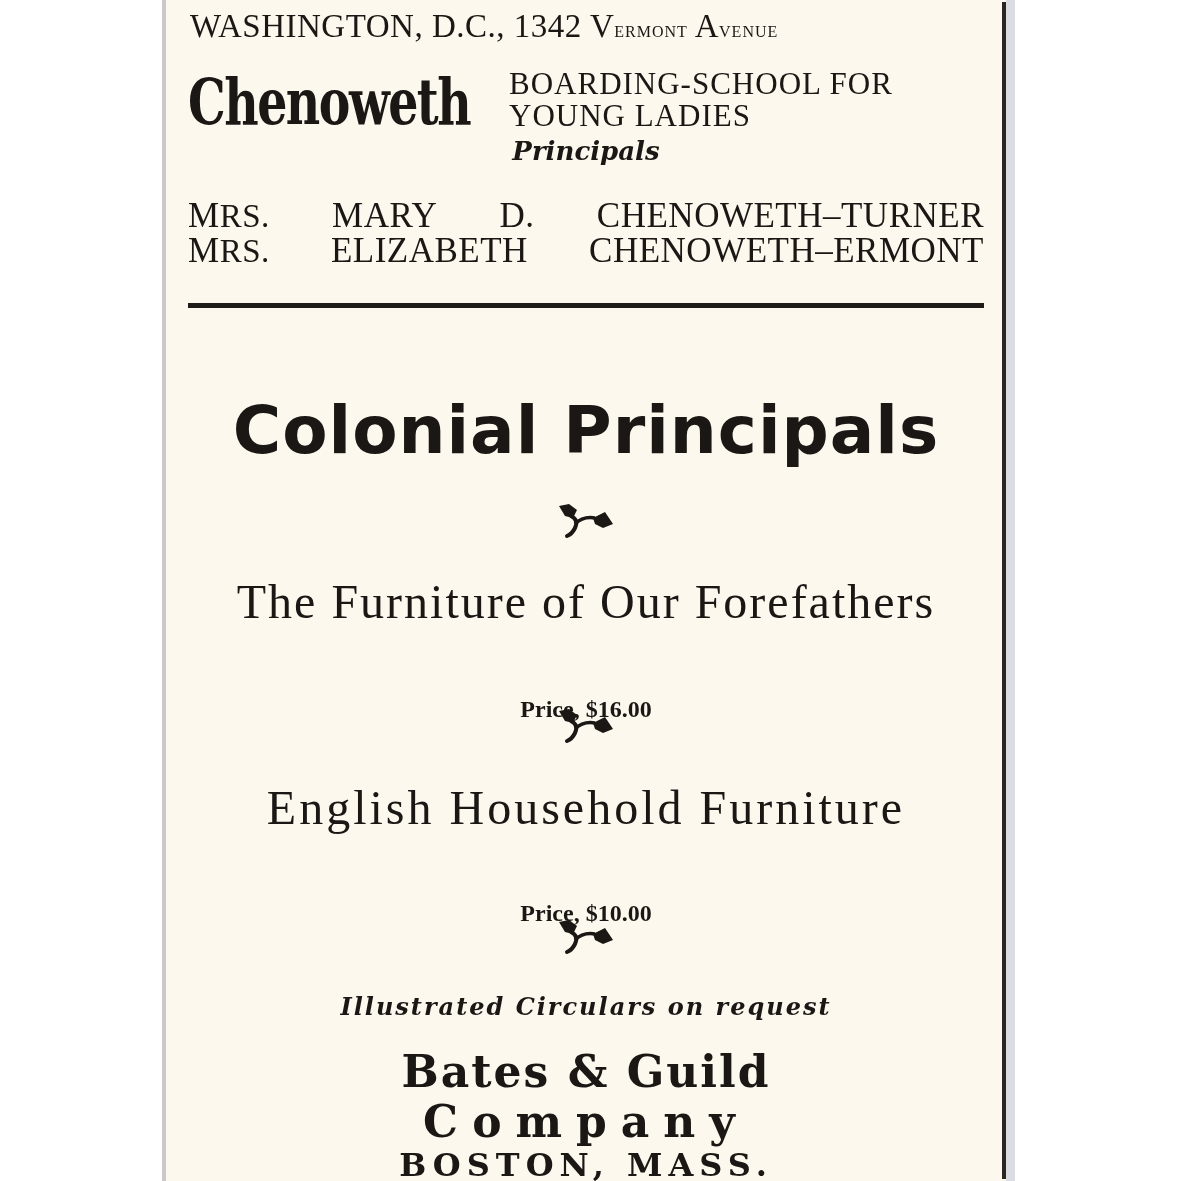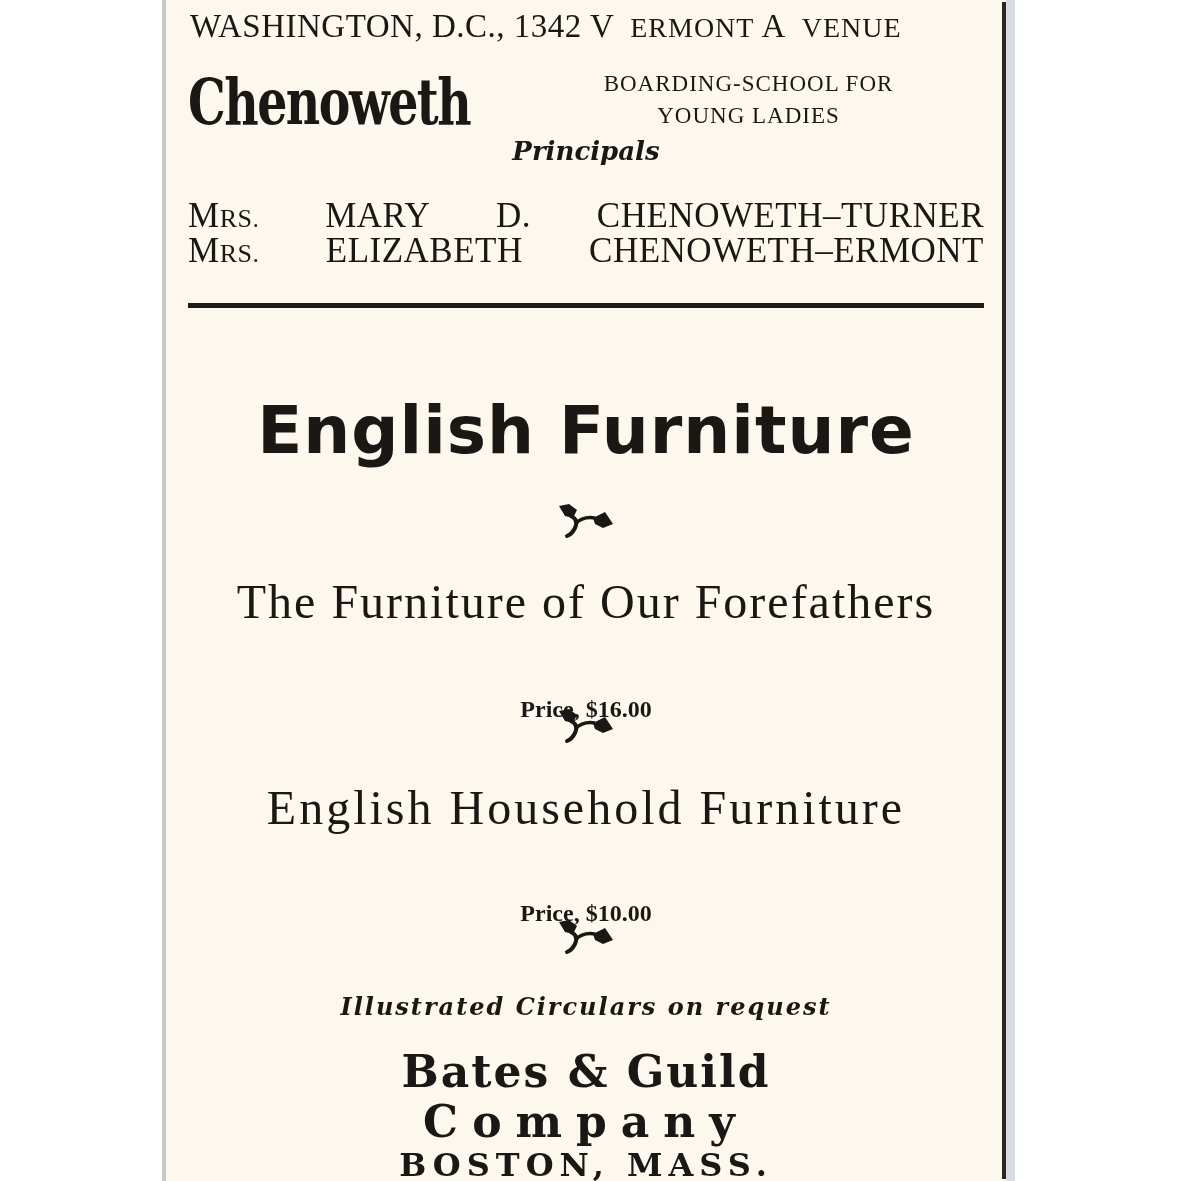--- a/index.html
+++ b/index.html
@@ -18,32 +18,32 @@
     .vrule {
       position: absolute; left: 836px; top: 2px; width: 4px; height: 1177px; background: #2a2522;
     }
     .edge {
       position: absolute; left: 840px; top: 0; width: 9px; height: 1181px; background: #d9dde3;
     }
     .abs { position: absolute; white-space: nowrap; }
     .center { left: 20px; width: 800px; text-align: center; }
 
     .address { left: 24px; top: 8px; font-size: 33px; letter-spacing: 0.5px; }
-    .address .sc { font-size: 28px; letter-spacing: 1px; margin-left: 16px; }
+    .address .sc { font-size: 16px; letter-spacing: 1px; }
     .blackletter {
       left: 22px; top: 64px; font-family: "DejaVu Serif", serif; font-weight: bold;
       font-size: 64px; transform: scaleX(0.74); transform-origin: left top; letter-spacing: -2px;
     }
-    .school { left: 350px; top: 68px; width: 465px; text-align: center; font-size: 23px; line-height: 32px; letter-spacing: 1px; }
+    .school { left: 343px; top: 68px; width: 465px; font-size: 31px; line-height: 32px; letter-spacing: 1px; }
     .principals-label {
       top: 136px; font-family: "DejaVu Serif", serif; font-weight: bold; font-size: 26px;
       font-style: italic;
     }
     .name-row { left: 22px; width: 796px; font-size: 35px; display: flex; justify-content: space-between; letter-spacing: 0.5px; }
-    .name-row .mrs-sc { font-size: 26px; margin-top: 46px; }
+    .name-row .mrs-sc { font-size: 33px; margin-top: 46px; }
     .row1 { top: 196px; }
     .row2 { top: 231px; }
     .hrule { position: absolute; left: 22px; top: 303px; width: 796px; height: 5px; background: #1f1b18; }
 
     .books-on { top: 322px; font-size: 42px; letter-spacing: 22px; }
     .headline {
       top: 392px; font-family: "DejaVu Sans", sans-serif; font-weight: bold; font-size: 66px; letter-spacing: 1px;
     }
     .ornament { position: absolute; left: 389px; width: 62px; height: 42px; }
     .title { font-size: 48px; letter-spacing: 2px; }
@@ -85,21 +85,21 @@
     <span>CHENOWETH–TURNER</span>
   </div>
   <div class="abs name-row row2">
     <span><span>M</span><span class="mrs-sc">RS.</span></span>
     <span>ELIZABETH</span>
     <span>CHENOWETH–ERMONT</span>
   </div>
 
   <div class="hrule"></div>
 
-  <div class="abs center headline">English Furniture</div>
+  <div class="abs center headline">Colonial Principals</div>
 
   <svg class="ornament" style="top:502px" viewBox="0 0 62 42">
     <path d="M4 4 L14 2 L22 8 L18 16 L10 14 Z" fill="#1a1714"></path>
     <path d="M16 14 Q24 18 20 26 Q17 32 12 34" stroke="#1a1714" stroke-width="4" fill="none" stroke-linecap="round"></path>
     <path d="M20 22 Q28 14 40 16" stroke="#1a1714" stroke-width="3.5" fill="none"></path>
     <path d="M38 16 L50 10 L58 22 L48 26 L40 22 Z" fill="#1a1714"></path>
   </svg>
 
   <div class="abs center title title1">The Furniture of Our Forefathers</div>
   <div class="abs center price price1">Price, $16.00</div>

